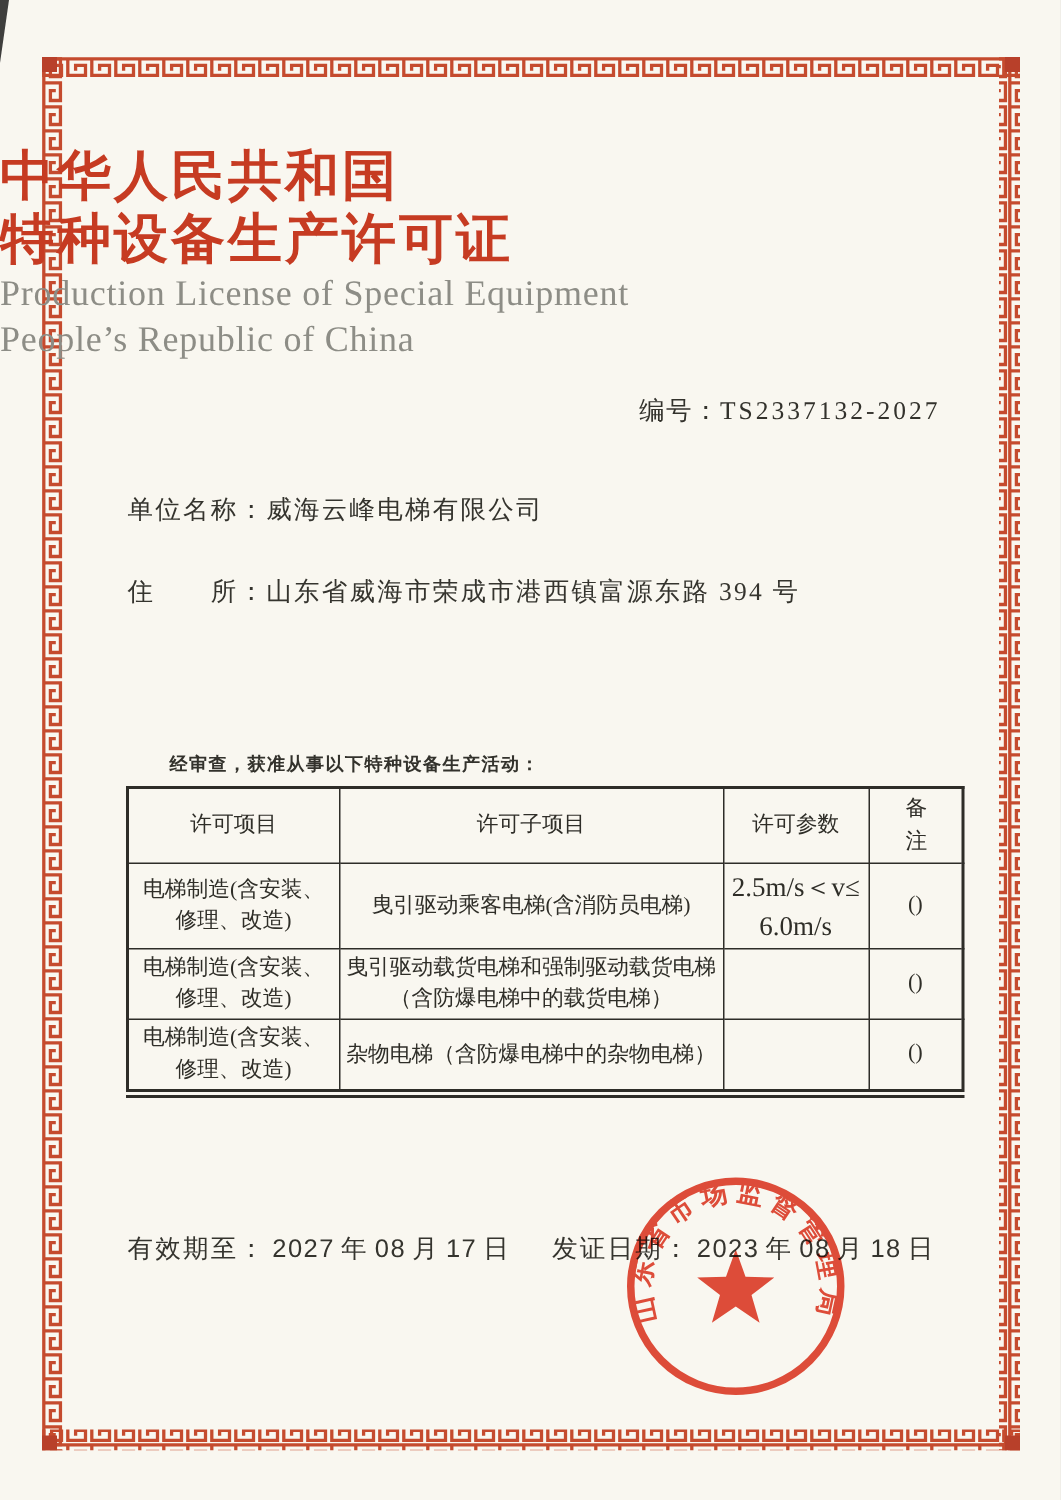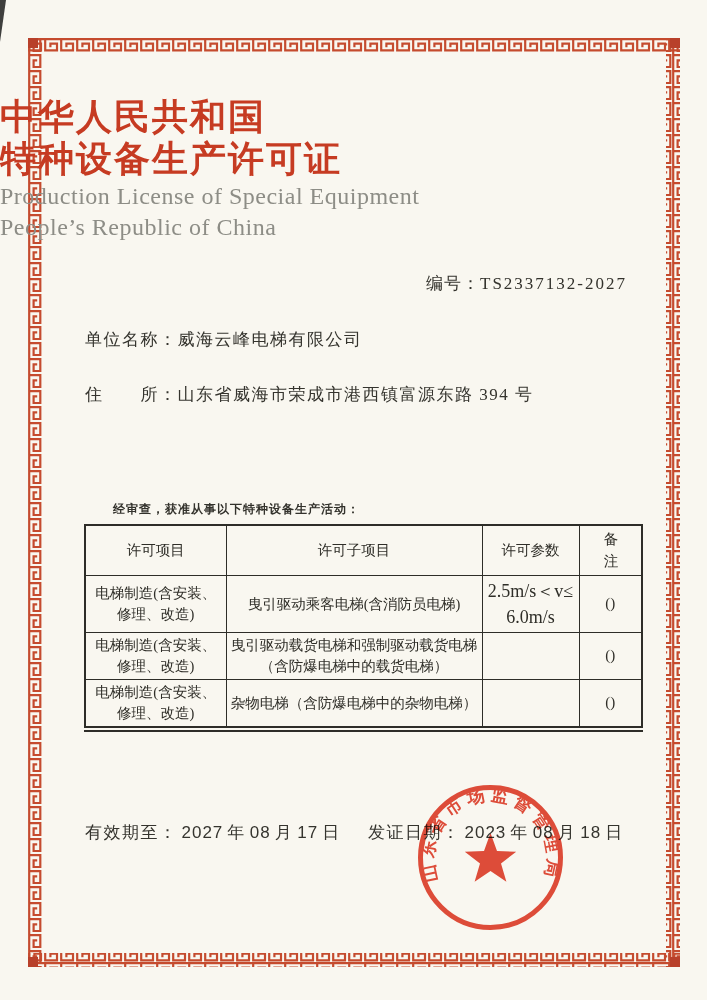--- a/index.html
+++ b/index.html
@@ -17,21 +17,21 @@
 
   
   .title-cn { left:0; top:0; width:707px; text-align:left;
     font-family:"Liberation Sans","DejaVu Sans",sans-serif;
     font-weight:bold; font-size:36px; line-height:40px;
     color:#c63b22; letter-spacing:2px; }
   .title-en { left:0; width:707px; text-align:left;
     font-size:24px; line-height:28px; color:#8d8d86; letter-spacing:0.5px; }
 
   
-  .license-no { top:272px; right:80px; font-size:17px; letter-spacing:1px; color:#33322c; }
+  .license-no { top:262px; right:80px; font-size:17px; letter-spacing:1px; color:#33322c; }
   .license-no .num { letter-spacing:2px; }
 
   
   .field { left:85px; font-size:17px; letter-spacing:1.5px; color:#35342e; white-space:nowrap; }
   .approval { left:113px; top:501px; font-size:12px; letter-spacing:1px; color:#33322c;font-weight:bold; }
 
   
   .lic-table { position:absolute; left:84px; top:524px; width:557px;
     border-collapse:collapse; table-layout:fixed;
     font-size:14.5px; color:#2f2e28; }

